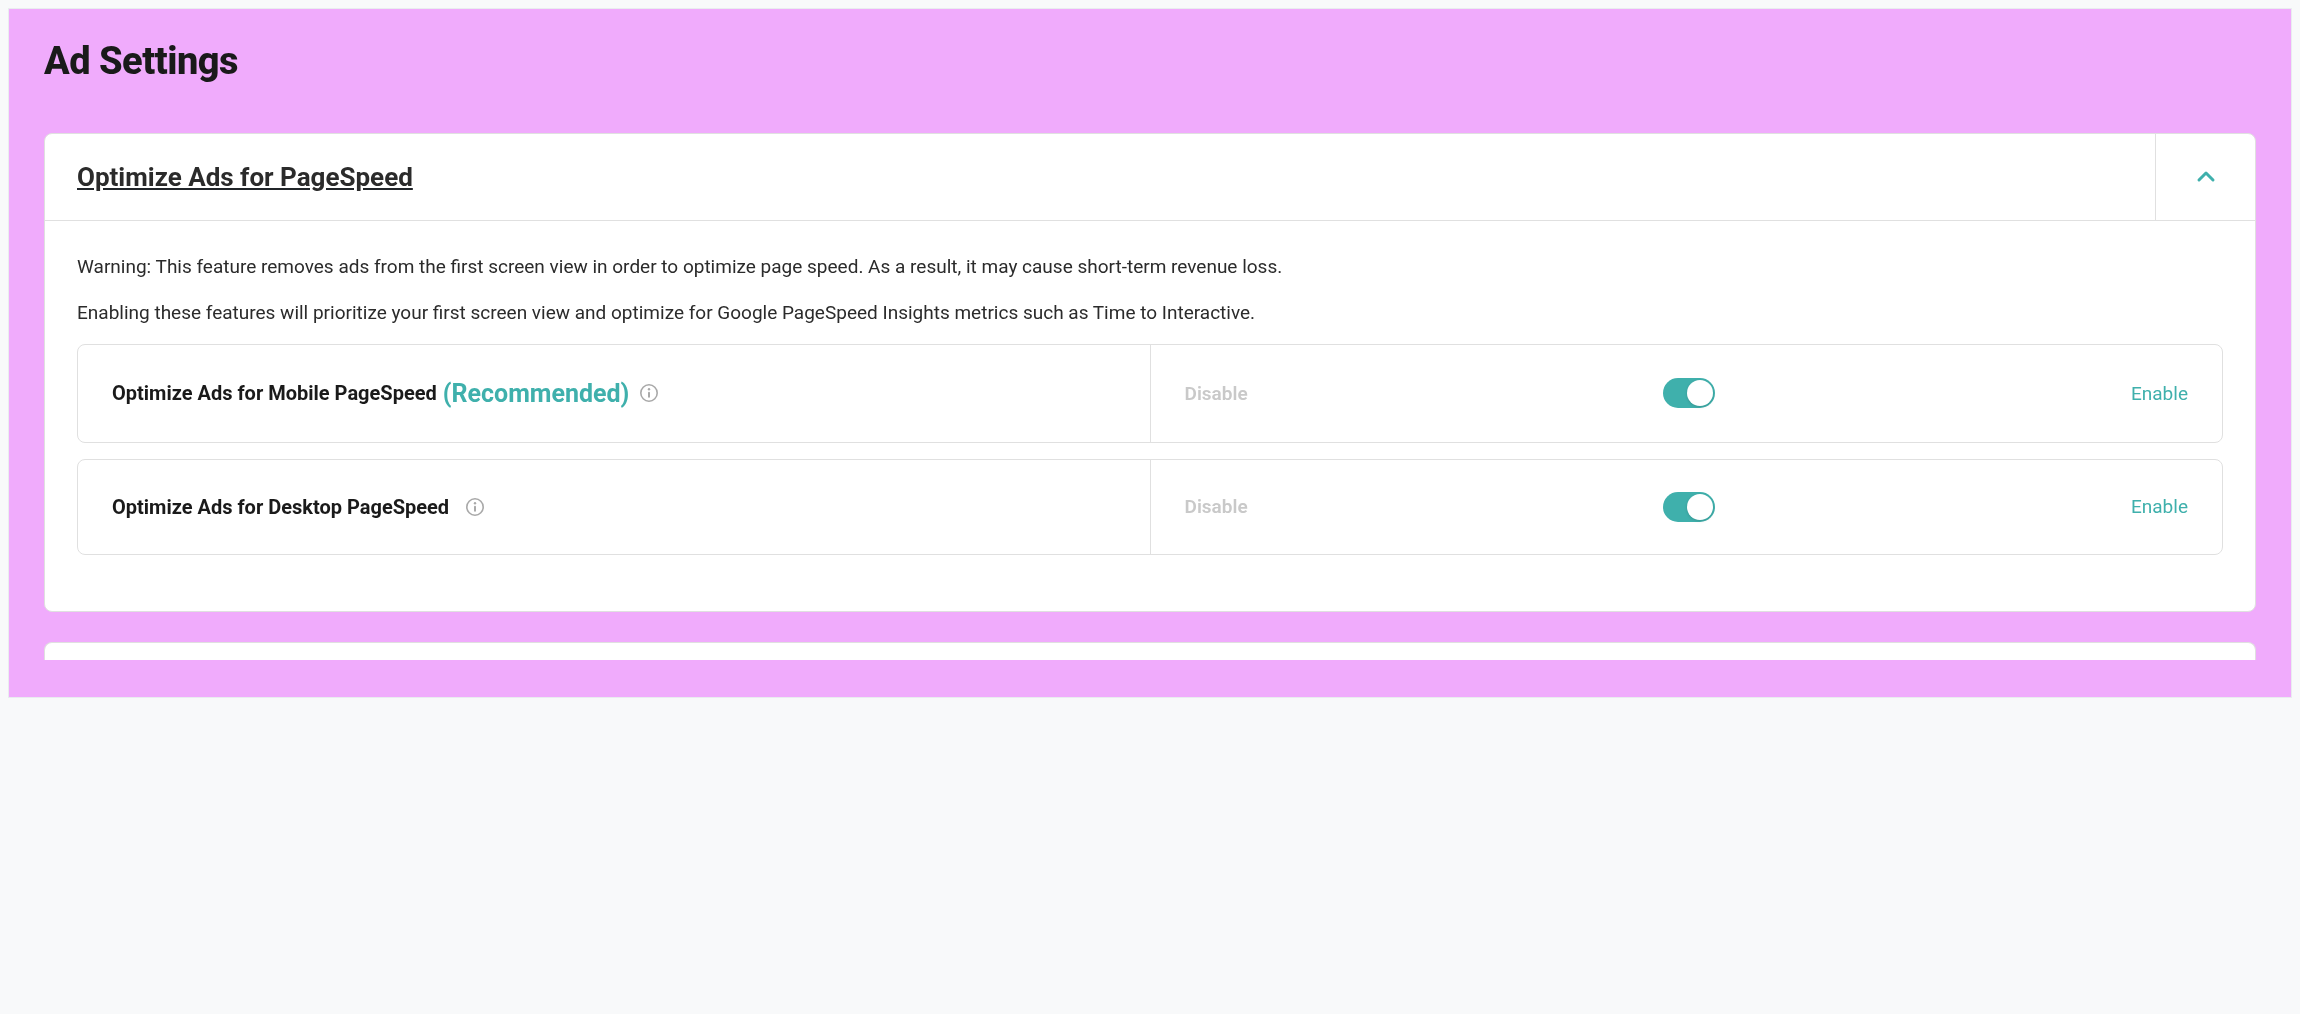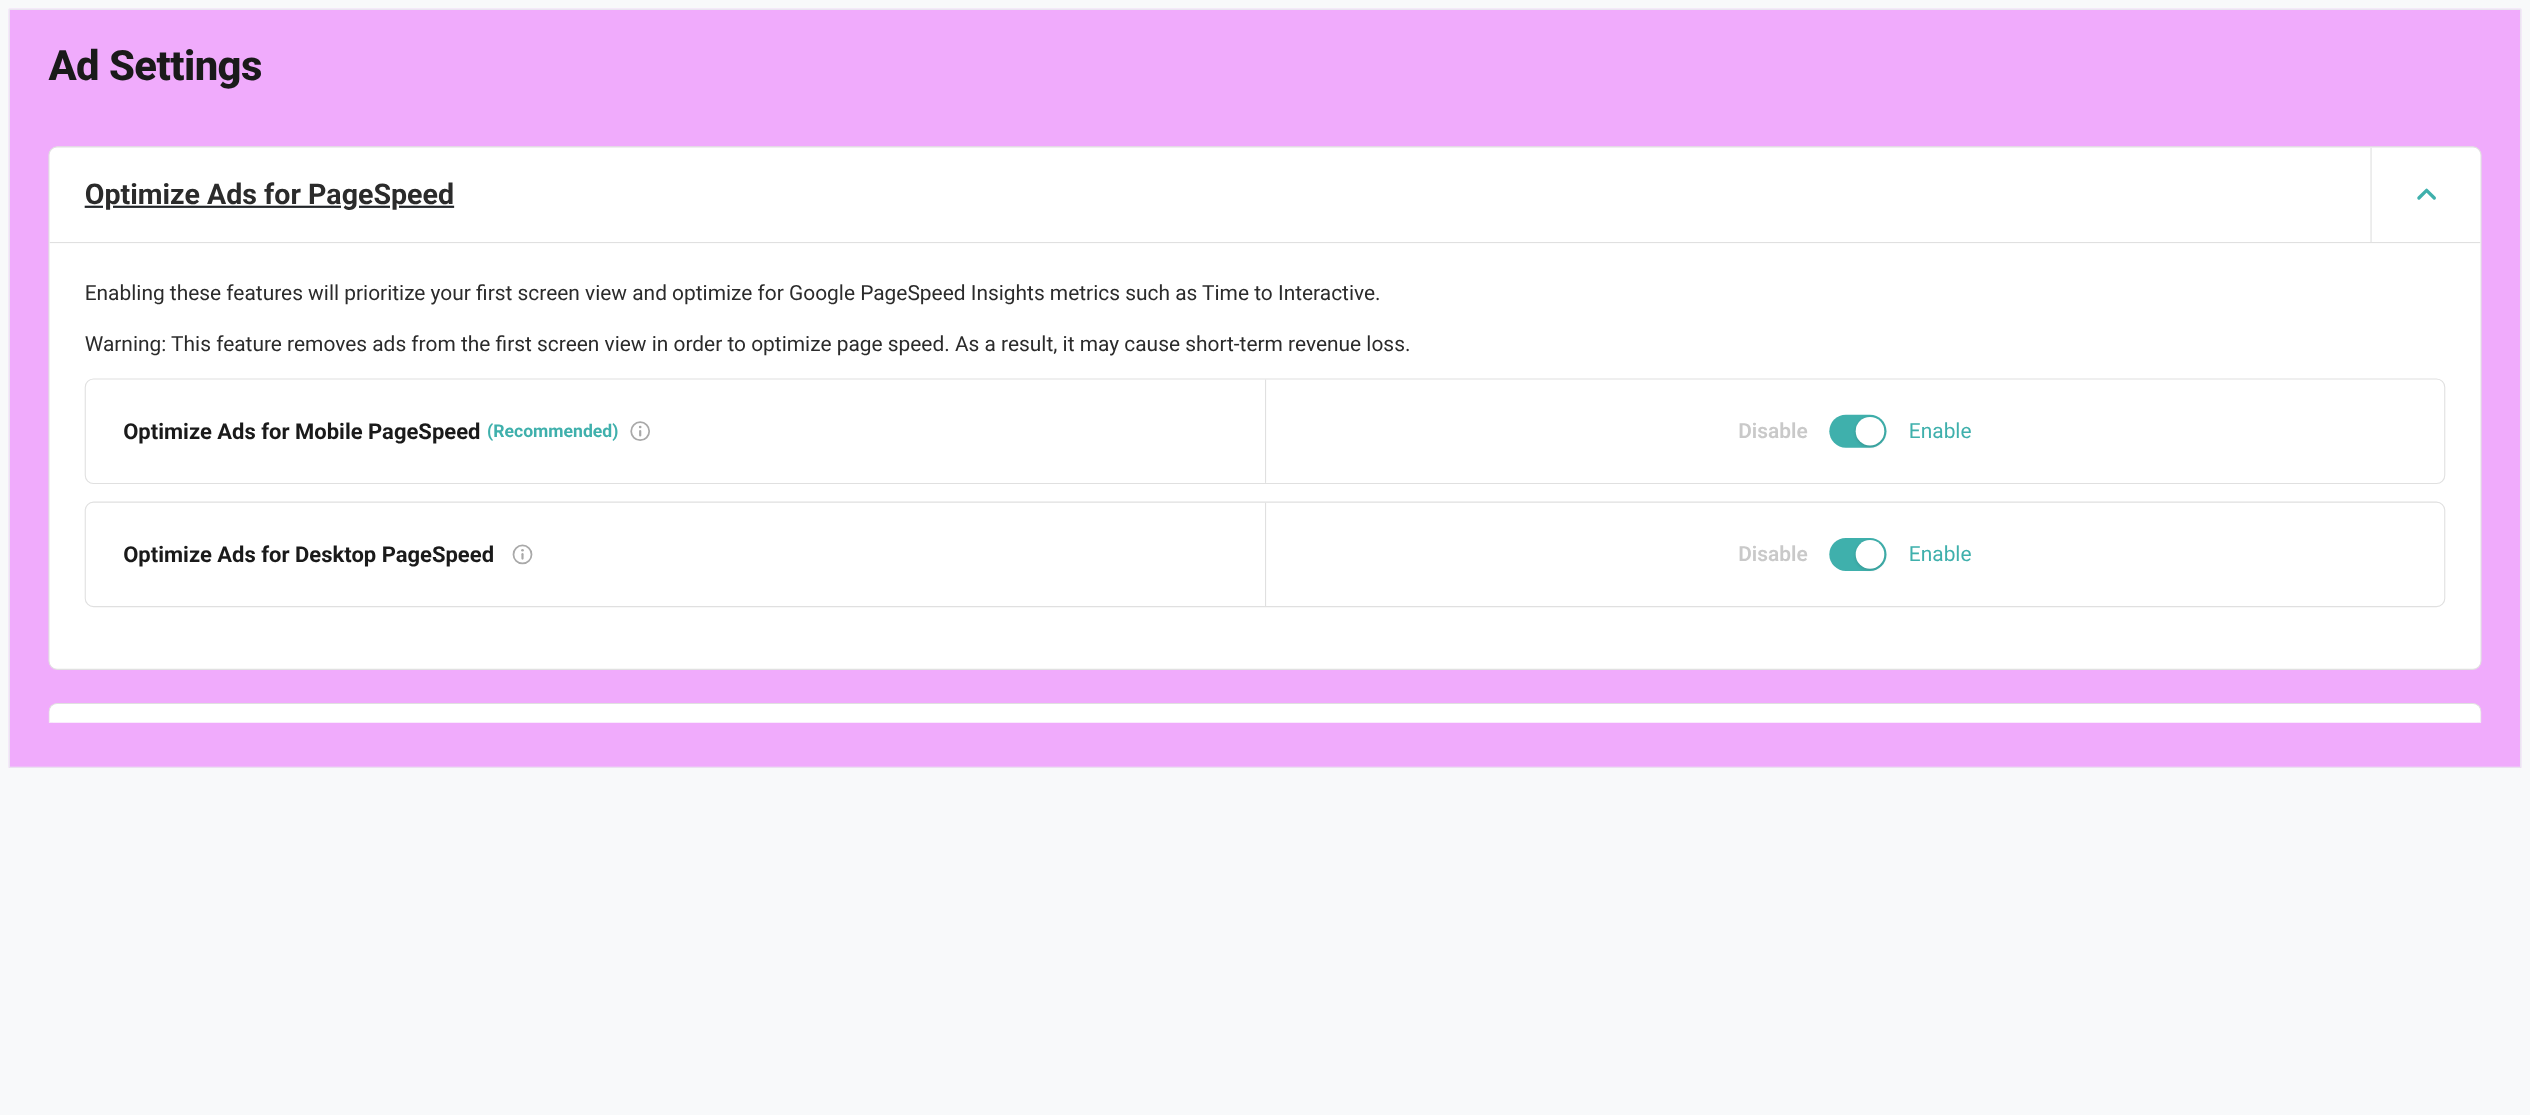--- a/index.html
+++ b/index.html
@@ -107,21 +107,21 @@
       gap: 6px;
     }
 
     .setting-label {
       font-size: 20px;
       font-weight: 700;
       color: #1a1a1a;
     }
 
     .recommended {
-      font-size: 16px;
+      font-size: 25px;
       font-weight: 700;
       color: #3fb0ac;
     }
 
     .info-icon {
       width: 20px;
       height: 20px;
       display: inline-flex;
       align-items: center;
       justify-content: center;
@@ -136,21 +136,21 @@
     }
 
     .info-icon svg .inner {
       fill: #a9a9a9;
     }
 
     .setting-control-cell {
       flex: 1;
       display: flex;
       align-items: center;
-      justify-content: center;
+      justify-content: space-between;
       gap: 20px;
       padding: 0 34px;
     }
 
     .state-label {
       font-size: 19px;
       font-weight: 600;
     }
 
     .state-disable {
@@ -204,22 +204,22 @@
       <div class="card-header-title">Optimize Ads for PageSpeed</div>
       <div class="card-header-toggle">
         <svg class="chevron-up" viewBox="0 0 24 24">
           <path d="M5 15 L12 8 L19 15"></path>
         </svg>
       </div>
     </div>
 
     <div class="card-body">
 
+      <p class="description">Warning: This feature removes ads from the first screen view in order to optimize page speed. As a result, it may cause short-term revenue loss.</p>
       <p class="description">Enabling these features will prioritize your first screen view and optimize for Google PageSpeed Insights metrics such as Time to Interactive.</p>
-      <p class="description">Warning: This feature removes ads from the first screen view in order to optimize page speed. As a result, it may cause short-term revenue loss.</p>
 
       <div class="settings-list">
 
         <div class="setting-row">
           <div class="setting-label-cell">
             <span class="setting-label">Optimize Ads for Mobile PageSpeed</span>
             <span class="recommended">(Recommended)</span>
             <span class="info-icon">
               <svg viewBox="0 0 20 20" width="20" height="20">
                 <circle class="outer" cx="10" cy="10" r="8.2"></circle>

